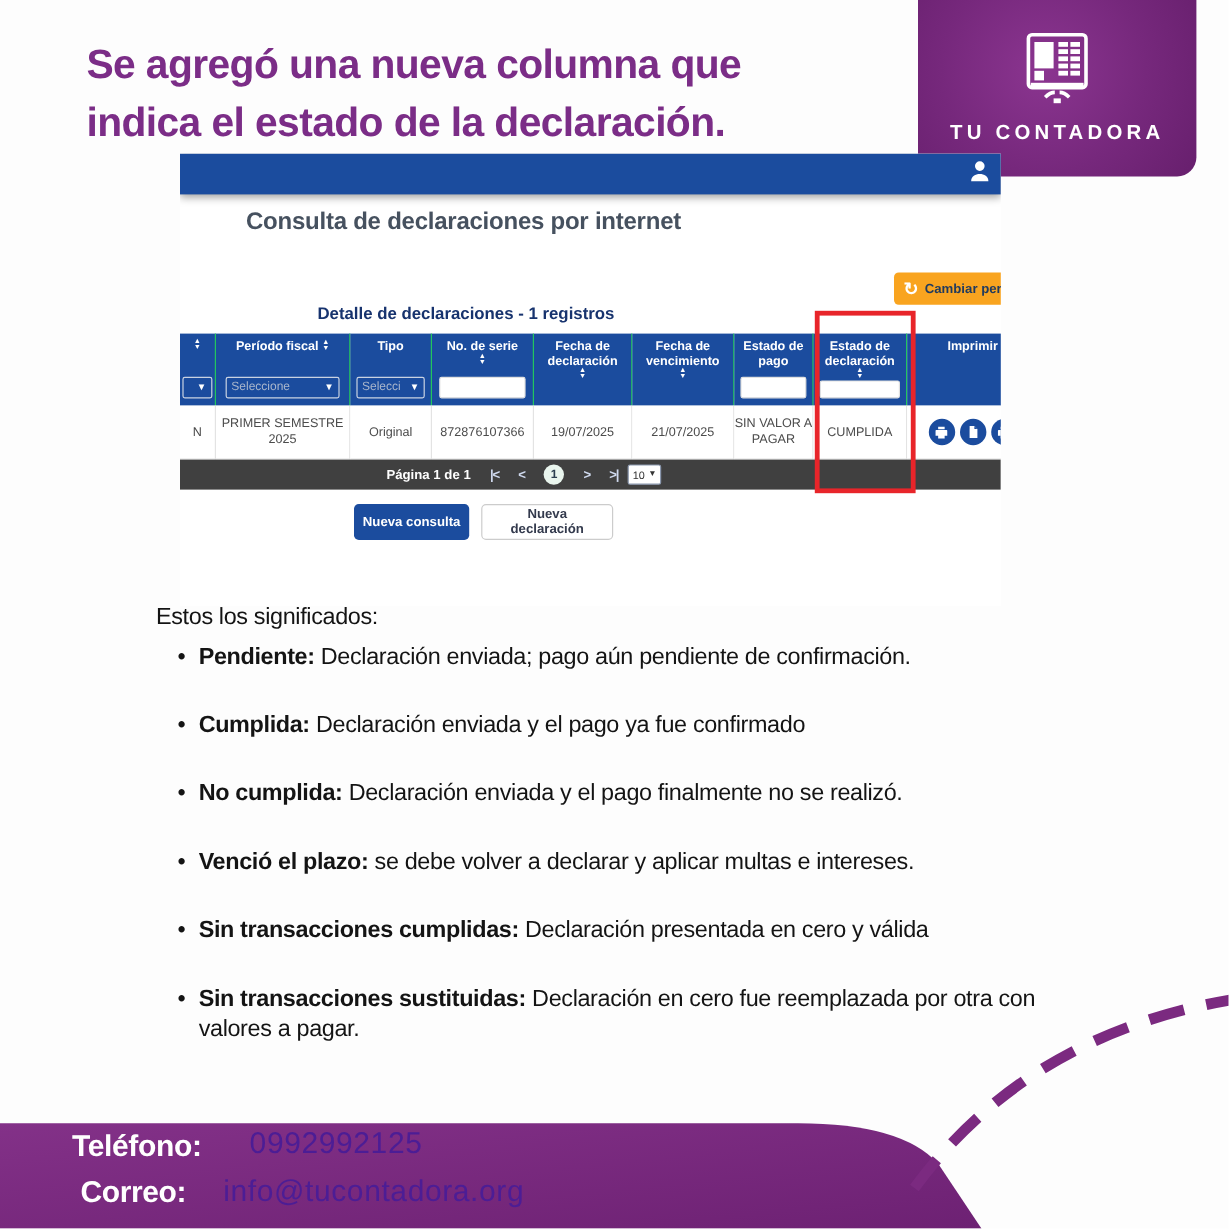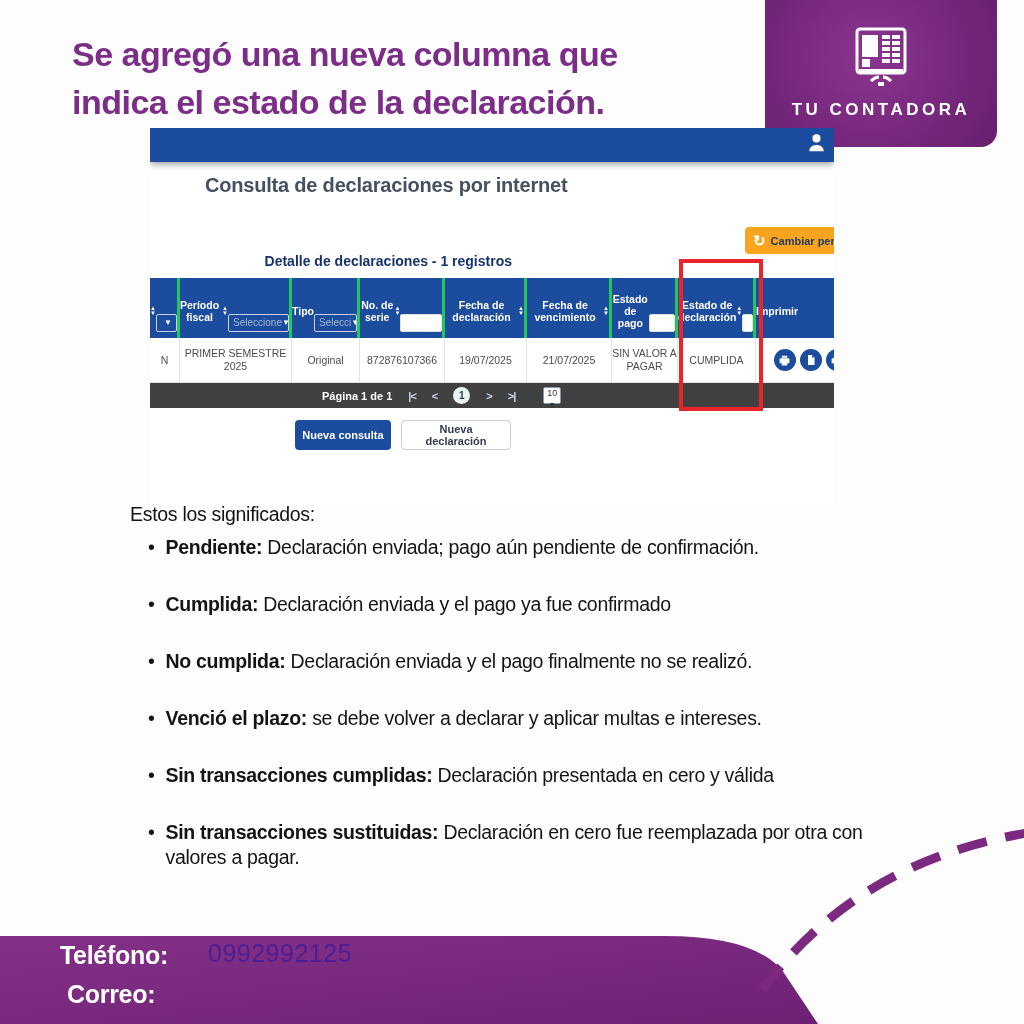--- a/index.html
+++ b/index.html
@@ -20,22 +20,22 @@
           box-shadow:0 2px 7px rgba(0,0,0,.4);}
   .navbar svg{position:absolute;right:6px;top:3px;}
   .shot-title{position:absolute;left:55px;top:46px;font-size:20px;font-weight:bold;color:#46515f;letter-spacing:-.2px;}
   .orange-btn{position:absolute;left:595px;top:99px;height:27px;width:150px;background:#f9a41f;
               border:none;border-radius:4px;color:#1f3a5f;font-weight:bold;font-size:11px;
               display:flex;align-items:center;gap:5px;padding:0 8px;font-family:inherit;cursor:pointer;}
   .refresh{color:#fff;font-size:15px;font-weight:bold;}
   .caption{position:absolute;left:0;top:125px;width:362px;text-align:right;font-size:14px;
            font-weight:bold;color:#17336e;}
   .thead{position:absolute;left:0;top:150px;height:60px;display:flex;}
-  .th{background:#1b4c9e;border-right:3px solid #22c55e;box-sizing:border-box;color:#fff;
-      display:flex;flex-direction:row;align-items:center;padding-top:5px;flex:none;
+  .th{background:#1b4c9e;border-right:1px solid #22c55e;box-sizing:border-box;color:#fff;
+      display:flex;flex-direction:column;align-items:center;padding-top:5px;flex:none;
       font-size:10.5px;font-weight:bold;line-height:12px;text-align:center;}
   .th-label{display:flex;align-items:center;gap:3px;justify-content:center;}
   .sort{display:flex;flex-direction:column;color:#fff;font-size:6px;line-height:5px;cursor:pointer;}
   .sel{margin-top:auto;margin-bottom:6px;width:86%;height:18px;border:1px solid #c9d2e2;border-radius:2px;
        display:flex;align-items:center;justify-content:space-between;padding:0 4px;box-sizing:border-box;
        color:#a9b6cc;font-size:10px;font-weight:normal;overflow:hidden;white-space:nowrap;cursor:pointer;}
   .sel .caret{color:#fff;font-size:8px;}
   .inp{margin-top:auto;margin-bottom:6px;width:86%;height:18px;background:#fff;border:1px solid #e0e0e0;
        border-radius:2px;box-sizing:border-box;cursor:text;}
   .trow{position:absolute;left:0;top:210px;height:45px;display:flex;}
@@ -44,21 +44,21 @@
       text-align:center;line-height:13px;background:#fff;gap:4px;}
   .icon-circle{width:22px;height:22px;border-radius:50%;background:#1b4c9e;display:flex;flex:none;
                align-items:center;justify-content:center;cursor:pointer;}
   .pagebar{position:absolute;left:0;top:255px;width:684px;height:25px;background:#404040;
            display:flex;align-items:center;color:#fff;font-size:11px;font-weight:bold;}
   .pg-label{margin-left:172px;}
   .pg-ctl{margin-left:16px;color:#cfd9ee;font-size:11px;letter-spacing:-1px;cursor:pointer;}
   .page-circle{width:17px;height:17px;border-radius:50%;background:#e9f5ee;color:#2c3e50;font-size:10px;
                font-weight:bold;display:flex;align-items:center;justify-content:center;margin-left:16px;cursor:pointer;}
   .size-select{background:#fff;color:#333;font-size:9px;border:1px solid #8a97ad;border-radius:2px;height:15px;
-               display:flex;align-items:center;padding:0 3px;gap:3px;margin-left:28px;font-weight:normal;cursor:pointer;flex-direction:column;}
+               display:flex;align-items:center;padding:0 3px;gap:3px;margin-left:8px;font-weight:normal;cursor:pointer;}
   .size-select .caret-dark{font-size:7px;color:#333;}
   .redbox{position:absolute;left:529px;top:131px;width:84px;height:152px;border:4px solid #e8252a;
           box-sizing:border-box;pointer-events:none;}
   .btn-primary{position:absolute;left:145px;top:292px;width:96px;height:30px;background:#1b4c9e;color:#fff;
                border:none;border-radius:4px;font-size:11px;font-weight:bold;font-family:inherit;cursor:pointer;}
   .btn-secondary{position:absolute;left:251px;top:292px;width:110px;height:30px;background:#fff;color:#333a4d;
                  border:1px solid #ccc;border-radius:4px;font-size:11px;font-weight:bold;font-family:inherit;cursor:pointer;}
   
   .legend{position:absolute;left:130px;top:503px;width:745px;color:#141414;}
   .legend-intro{font-size:19.5px;letter-spacing:-.3px;margin:0 0 9px 0;}
@@ -297,13 +297,14 @@
     <path d="M0,8 H665 Q752,8 782,42 L818,96 H0 Z" fill="url(#fg)"></path>
   </svg>
 
   <svg class="arc-svg" width="284" height="209" viewBox="0 0 284 209">
     <path d="M22,175 Q120,42 300,16" fill="none" stroke="#7b2a80" stroke-width="9" stroke-dasharray="30 19"></path>
   </svg>
 
   <div class="f-label" style="left:60px;top:941px;text-align:right;">Teléfono:</div>
   <div class="f-value" style="left:208px;top:939px;">0992992125</div>
   <div class="f-label" style="left:67px;top:980px;">Correo:</div>
+  <div class="f-value" style="left:186px;top:979px;">info@tucontadora.org</div>
 </div>
 
 </body></html>

